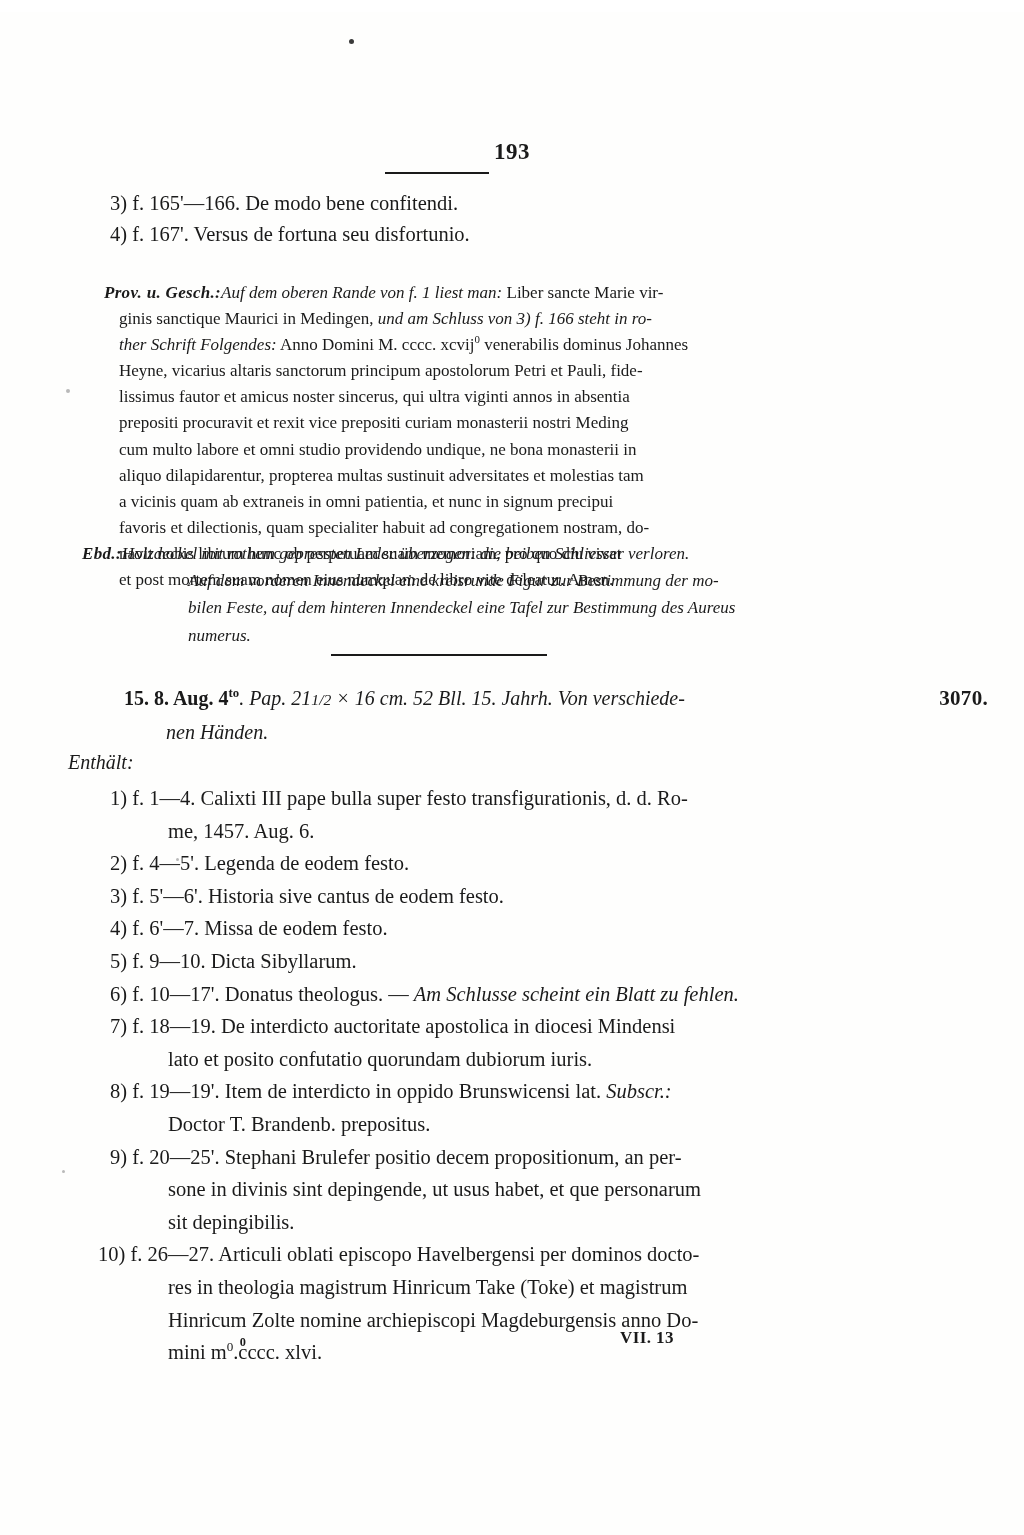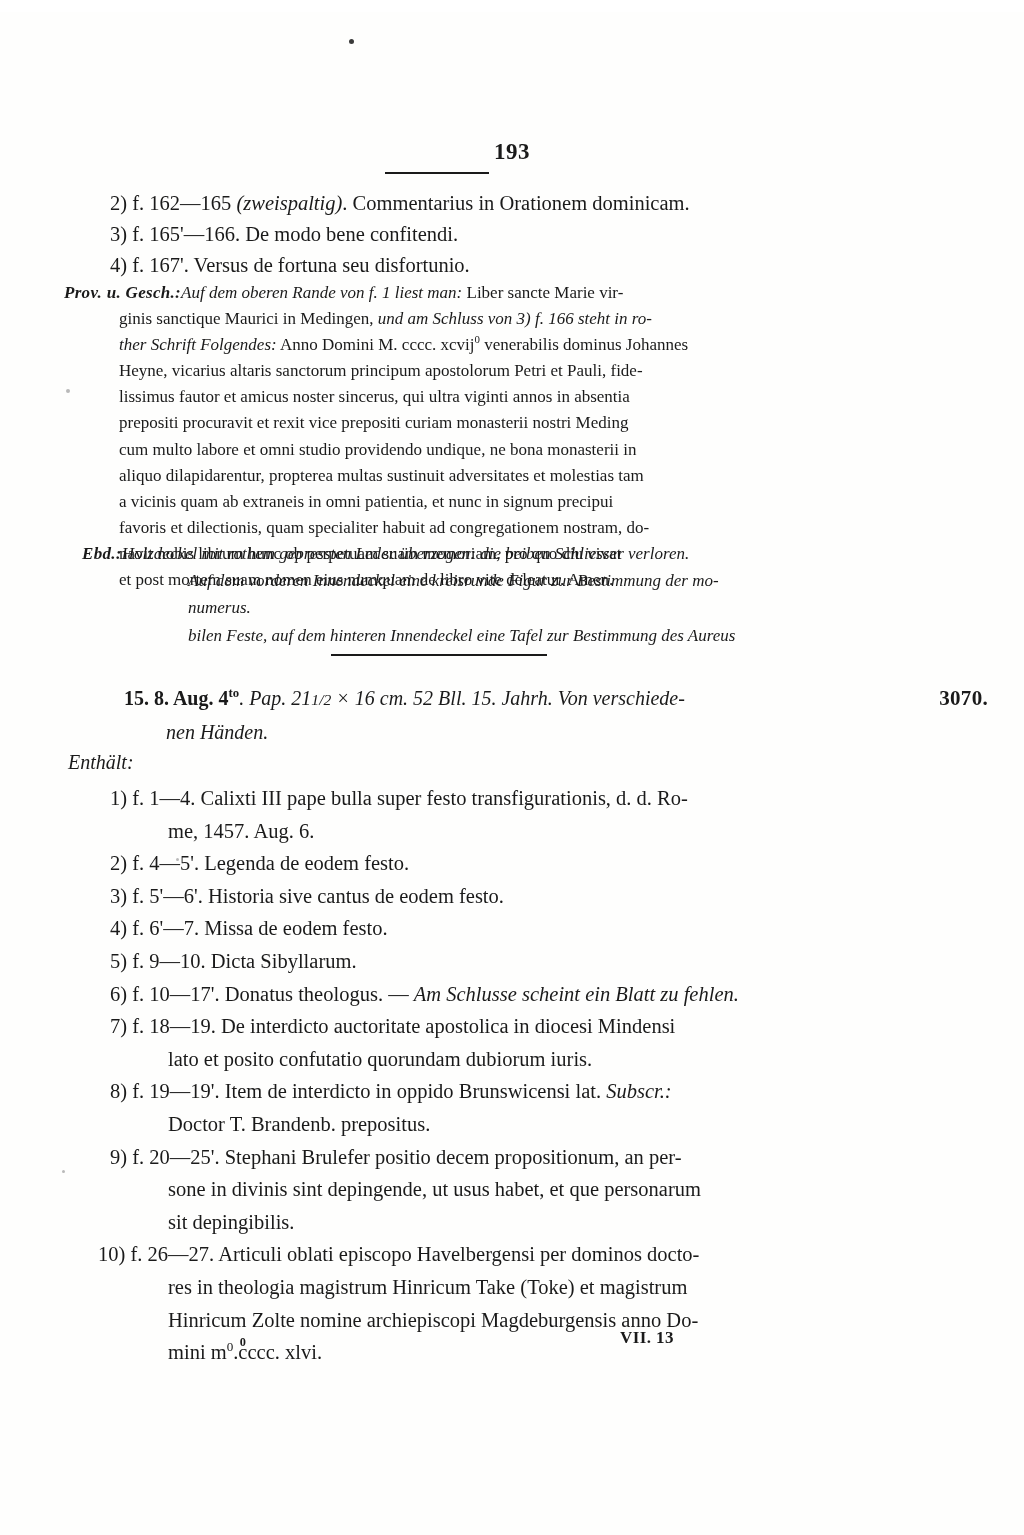--- a/index.html
+++ b/index.html
@@ -82,21 +82,21 @@
   .prov {
     top: 268px;
   }
   .prov .line {
     font-size: 17px;
     line-height: 26.1px;
     padding-left: 119px;
     text-indent: 0;
   }
   .prov .line.first {
-    padding-left: 64px;
+    padding-left: 104px;
   }
 
   
   .ebd {
     top: 528px;
   }
   .ebd .line {
     font-size: 17px;
     line-height: 27.2px;
     padding-left: 188px;
@@ -225,21 +225,20 @@
   <div class="speck s2"></div>
   <div class="speck s3"></div>
   <div class="speck s4"></div>
 
   <div class="pagenum-wrap">
     <span class="pagenum">193</span>
   </div>
   <div class="pagenum-rule"></div>
 
   <div class="block toplist">
-    <div class="line"><span>2) f. 162—165 </span><span class="it">(zweispaltig)</span><span>. Commentarius in Orationem dominicam.</span></div>
     <div class="line">3) f. 165'—166. De modo bene confitendi.</div>
     <div class="line">4) f. 167'. Versus de fortuna seu disfortunio.</div>
   </div>
 
   <div class="block prov">
     <div class="line first"><span class="lbl">Prov. u. Gesch.:</span><span class="it">Auf dem oberen Rande von f. 1 liest man:</span><span class="rm"> Liber sancte Marie vir-</span></div>
     <div class="line"><span class="rm">ginis sanctique Maurici in Medingen, </span><span class="it">und am Schluss von 3) f. 166 steht in ro-</span></div>
     <div class="line"><span class="it">ther Schrift Folgendes:</span><span class="rm"> Anno Domini M. cccc. xcvij</span><span class="sup">0</span><span class="rm"> venerabilis dominus Johannes</span></div>
     <div class="line">Heyne, vicarius altaris sanctorum principum apostolorum Petri et Pauli, fide-</div>
     <div class="line">lissimus fautor et amicus noster sincerus, qui ultra viginti annos in absentia</div>
@@ -248,22 +247,22 @@
     <div class="line">aliquo dilapidarentur, propterea multas sustinuit adversitates et molestias tam</div>
     <div class="line">a vicinis quam ab extraneis in omni patientia, et nunc in signum precipui</div>
     <div class="line">favoris et dilectionis, quam specialiter habuit ad congregationem nostram, do-</div>
     <div class="line">navit nobis librum hunc ob perpetuam suam memoriam, pro quo diu vivat</div>
     <div class="line">et post mortem suam nomen eius numquam de libro vite deleatur. Amen.</div>
   </div>
 
   <div class="block ebd">
     <div class="line first"><span class="lbl">Ebd.:</span><span>Holzdeckel mit rothem gepressten Leder überzogen: die beiben Schliesser verloren.</span></div>
     <div class="line">Auf dem vorderen Innendeckel eine kreisrunde Figur zur Bestimmung der mo-</div>
+    <div class="line">bilen Feste, auf dem hinteren Innendeckel eine Tafel zur Bestimmung des Aureus</div>
     <div class="line">numerus.</div>
-    <div class="line">bilen Feste, auf dem hinteren Innendeckel eine Tafel zur Bestimmung des Aureus</div>
   </div>
 
   <div class="divider"></div>
 
   <div class="entry-head">
     <div class="line"><span class="bd">15. 8. Aug. 4</span><span class="sup bd">to</span><span class="it">. Pap. 21</span><span class="it frac">1/2</span><span class="it"> × 16 cm. 52 Bll. 15. Jahrh. Von verschiede-</span></div>
     <div class="line cont">nen Händen.</div>
     <div class="entry-no">3070.</div>
   </div>
 

